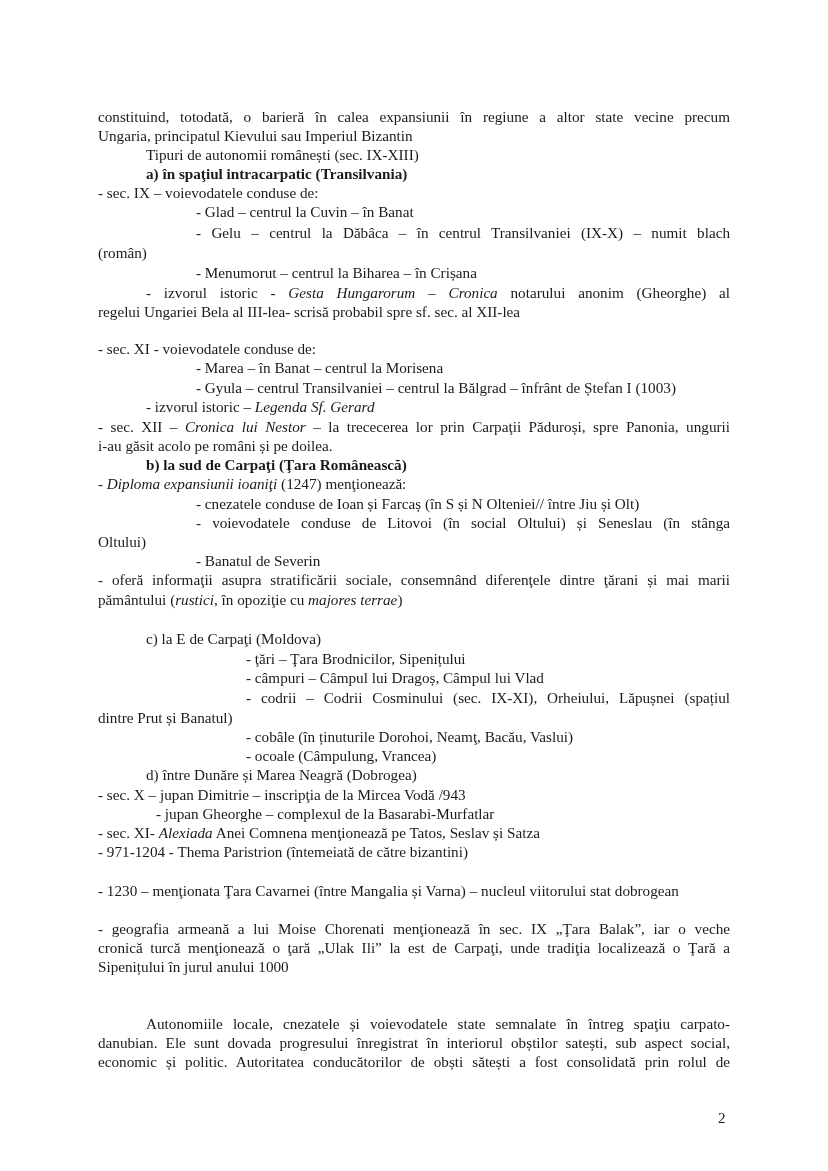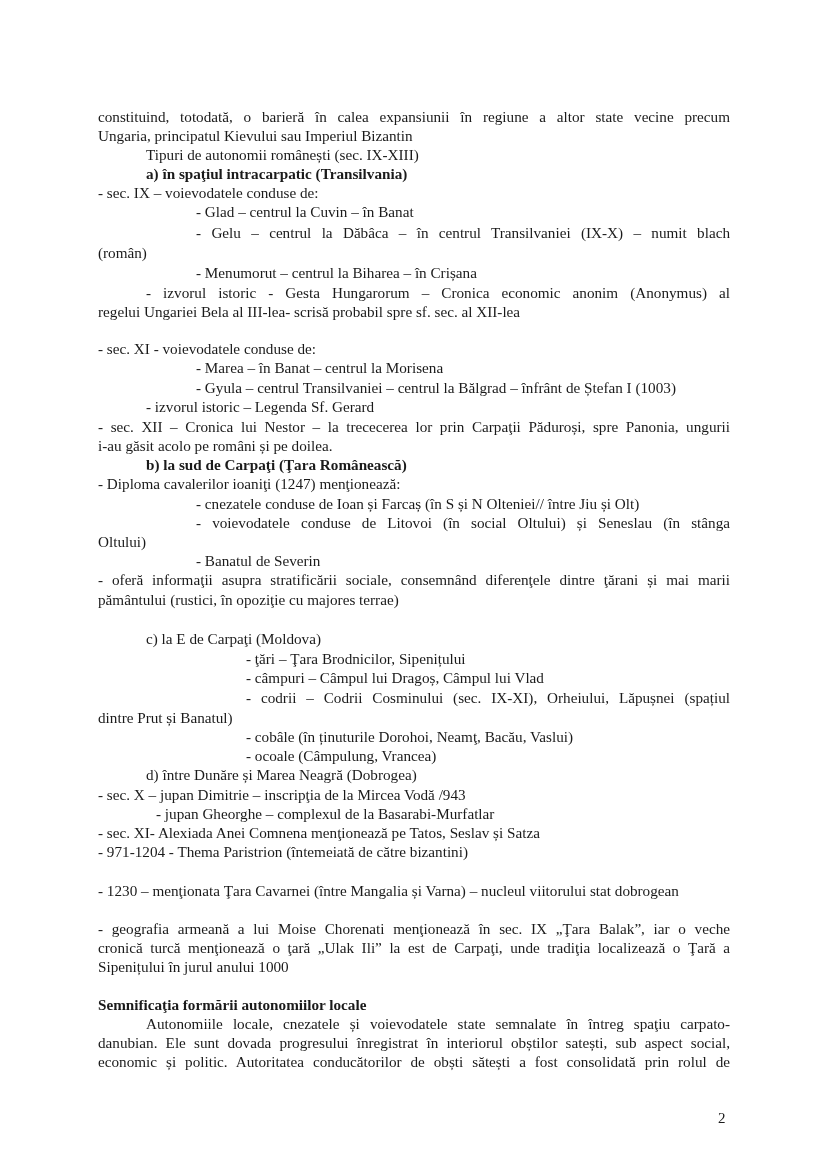--- a/index.html
+++ b/index.html
@@ -2,47 +2,47 @@
 <html><head>
 <meta charset="utf-8">
 <style>
   html, body { margin: 0; padding: 0; background: #ffffff; }
   body { width: 828px; height: 1171px; position: relative; overflow: hidden;
          font-family: "Liberation Serif", "DejaVu Serif", serif; color: #1a1a1a; }
   .page { position: absolute; left: 0; top: 8px; width: 828px; height: 1171px; }
   .ln { position: absolute; left: 98px; width: 632px; font-size: 15.2px; line-height: 19px; white-space: nowrap; }
   .just { text-align: justify; text-align-last: justify; white-space: normal; }
   .b { font-weight: bold; }
-  .i { }
+  .i { font-style: italic; }
   .pagenum { position: absolute; left: 718px; top: 1102px; font-size: 15px; }
 </style>
 </head>
 <body>
 
 <div class="page">
   <div class="ln just" style="top:99px">constituind, totodată, o barieră în calea expansiunii în regiune a altor state vecine precum</div>
   <div class="ln" style="top:118px">Ungaria, principatul Kievului sau Imperiul Bizantin</div>
   <div class="ln" style="left:146px;top:137px">Tipuri de autonomii românești (sec. IX-XIII)</div>
   <div class="ln b" style="left:146px;top:156px">a)  în spaţiul intracarpatic (Transilvania)</div>
   <div class="ln" style="top:175px">- sec. IX – voievodatele conduse de:</div>
   <div class="ln" style="left:196px;top:194px">- Glad – centrul la Cuvin – în Banat</div>
   <div class="ln just" style="left:196px;width:534px;top:215px">- Gelu – centrul la Dăbâca – în centrul Transilvaniei (IX-X) – numit blach</div>
   <div class="ln" style="top:235px">(român)</div>
   <div class="ln" style="left:196px;top:255px">- Menumorut – centrul la Biharea – în Crișana</div>
-  <div class="ln just" style="left:146px;width:584px;top:275px"><span>- izvorul istoric  - </span><span class="i">Gesta Hungarorum – Cronica</span><span> economic anonim (Anonymus) al</span></div>
+  <div class="ln just" style="left:146px;width:584px;top:275px"><span>- izvorul istoric  - </span><span class="i">Gesta Hungarorum – Cronica</span><span> notarului anonim (Gheorghe) al</span></div>
   <div class="ln" style="top:294px">regelui Ungariei Bela al III-lea- scrisă probabil spre sf. sec. al XII-lea</div>
 
   <div class="ln" style="top:331px">- sec. XI - voievodatele conduse de:</div>
   <div class="ln" style="left:196px;top:350px">- Marea – în Banat – centrul la Morisena</div>
   <div class="ln" style="left:196px;top:370px">- Gyula – centrul Transilvaniei – centrul la Bălgrad – înfrânt de Ștefan I (1003)</div>
   <div class="ln" style="left:146px;top:389px"><span>- izvorul istoric – </span><span class="i">Legenda Sf. Gerard</span></div>
   <div class="ln just" style="top:409px"><span>- sec. XII – </span><span class="i">Cronica lui Nestor</span><span> – la trececerea lor prin Carpaţii Păduroși, spre Panonia, ungurii</span></div>
   <div class="ln" style="top:428px">i-au găsit acolo pe români și pe doilea.</div>
   <div class="ln b" style="left:146px;top:447px">b) la sud de Carpaţi (Ţara Românească)</div>
-  <div class="ln" style="top:466px"><span class="i">- Diploma cavalerilor ioaniţi</span><span> (1247) menţionează:</span></div>
+  <div class="ln" style="top:466px"><span class="i">- Diploma expansiunii ioaniţi</span><span> (1247) menţionează:</span></div>
   <div class="ln" style="left:196px;top:486px">- cnezatele conduse de Ioan și Farcaș (în S și N Olteniei// între Jiu și Olt)</div>
   <div class="ln just" style="left:196px;width:534px;top:505px">- voievodatele conduse de Litovoi (în social Oltului) și Seneslau (în stânga</div>
   <div class="ln" style="top:524px">Oltului)</div>
   <div class="ln" style="left:196px;top:543px">- Banatul de Severin</div>
   <div class="ln just" style="top:562px">- oferă informaţii asupra stratificării sociale, consemnând diferenţele dintre ţărani și mai marii</div>
   <div class="ln" style="top:582px"><span>pământului (</span><span class="i">rustici</span><span>, în opoziţie cu </span><span class="i">majores terrae</span><span>)</span></div>
 
   <div class="ln" style="left:146px;top:621px">c) la E de Carpaţi (Moldova)</div>
   <div class="ln" style="left:246px;top:641px">- ţări – Ţara Brodnicilor, Sipenițului</div>
   <div class="ln" style="left:246px;top:660px">- câmpuri – Câmpul lui Dragoș, Câmpul lui Vlad</div>
@@ -54,19 +54,18 @@
   <div class="ln" style="top:777px">- sec. X – jupan Dimitrie – inscripţia de la Mircea Vodă /943</div>
   <div class="ln" style="left:156px;top:796px">- jupan Gheorghe – complexul de la Basarabi-Murfatlar</div>
   <div class="ln" style="top:815px"><span>- sec. XI- </span><span class="i">Alexiada</span><span> Anei Comnena menţionează pe Tatos, Seslav și Satza</span></div>
   <div class="ln" style="top:834px">- 971-1204 - Thema Paristrion (întemeiată de către bizantini)</div>
   <div class="ln" style="top:873px">- 1230 – menţionata Ţara Cavarnei (între Mangalia și Varna) – nucleul viitorului stat dobrogean</div>
 
   <div class="ln just" style="top:911px">- geografia armeană a lui Moise Chorenati menţionează în sec. IX „Ţara Balak”, iar o veche</div>
   <div class="ln just" style="top:930px">cronică turcă menţionează o ţară „Ulak Ili” la est de Carpaţi, unde tradiţia localizează o Ţară a</div>
   <div class="ln" style="top:949px">Sipenițului în jurul anului 1000</div>
 
-  <div class="ln b" style="top:987px">Semnificaţia formării autonomiilor locale</div>
   <div class="ln just" style="left:146px;width:584px;top:1006px">Autonomiile locale, cnezatele și voievodatele state semnalate în întreg spaţiu carpato-</div>
   <div class="ln just" style="top:1025px">danubian. Ele sunt dovada progresului înregistrat în interiorul obștilor satești, sub aspect social,</div>
   <div class="ln just" style="top:1044px">economic și politic. Autoritatea conducătorilor de obști sătești a fost consolidată prin rolul de</div>
 
   <div class="pagenum">2</div>
 </div>
 
 </body></html>

